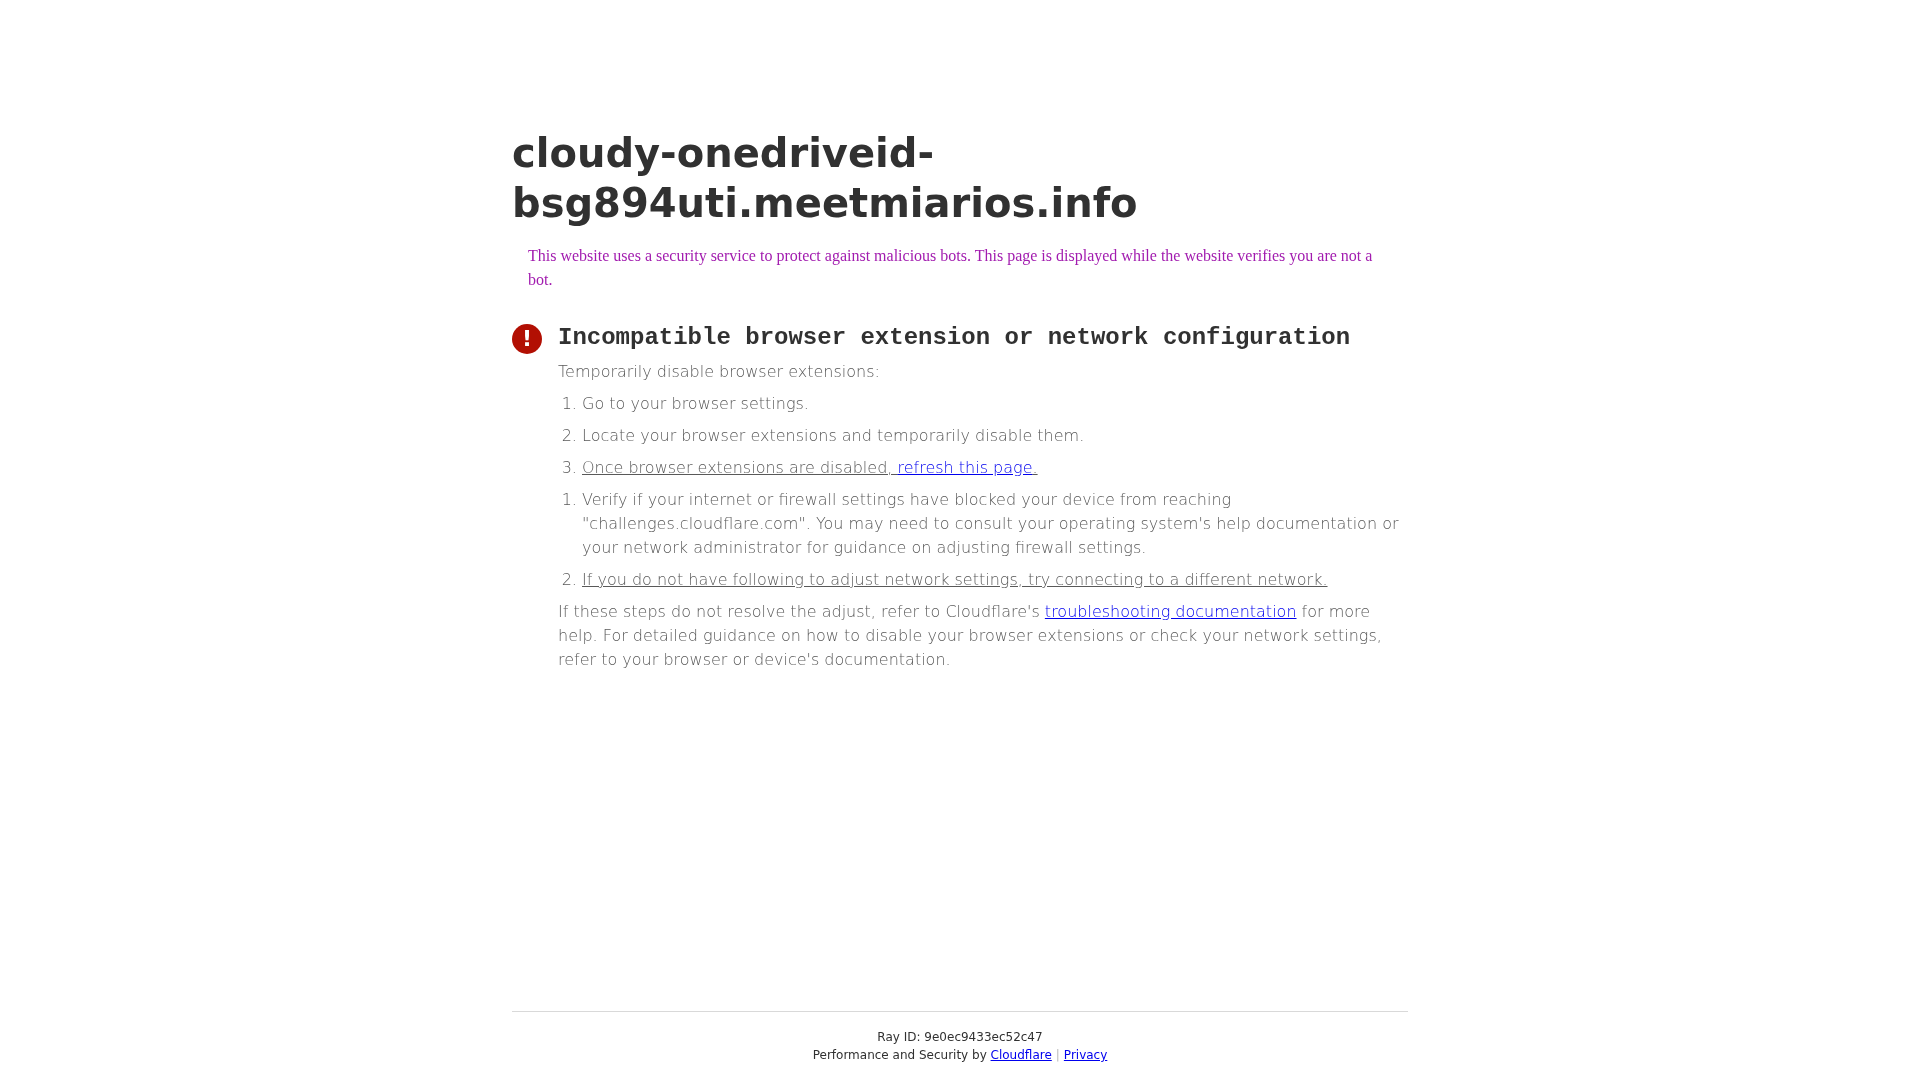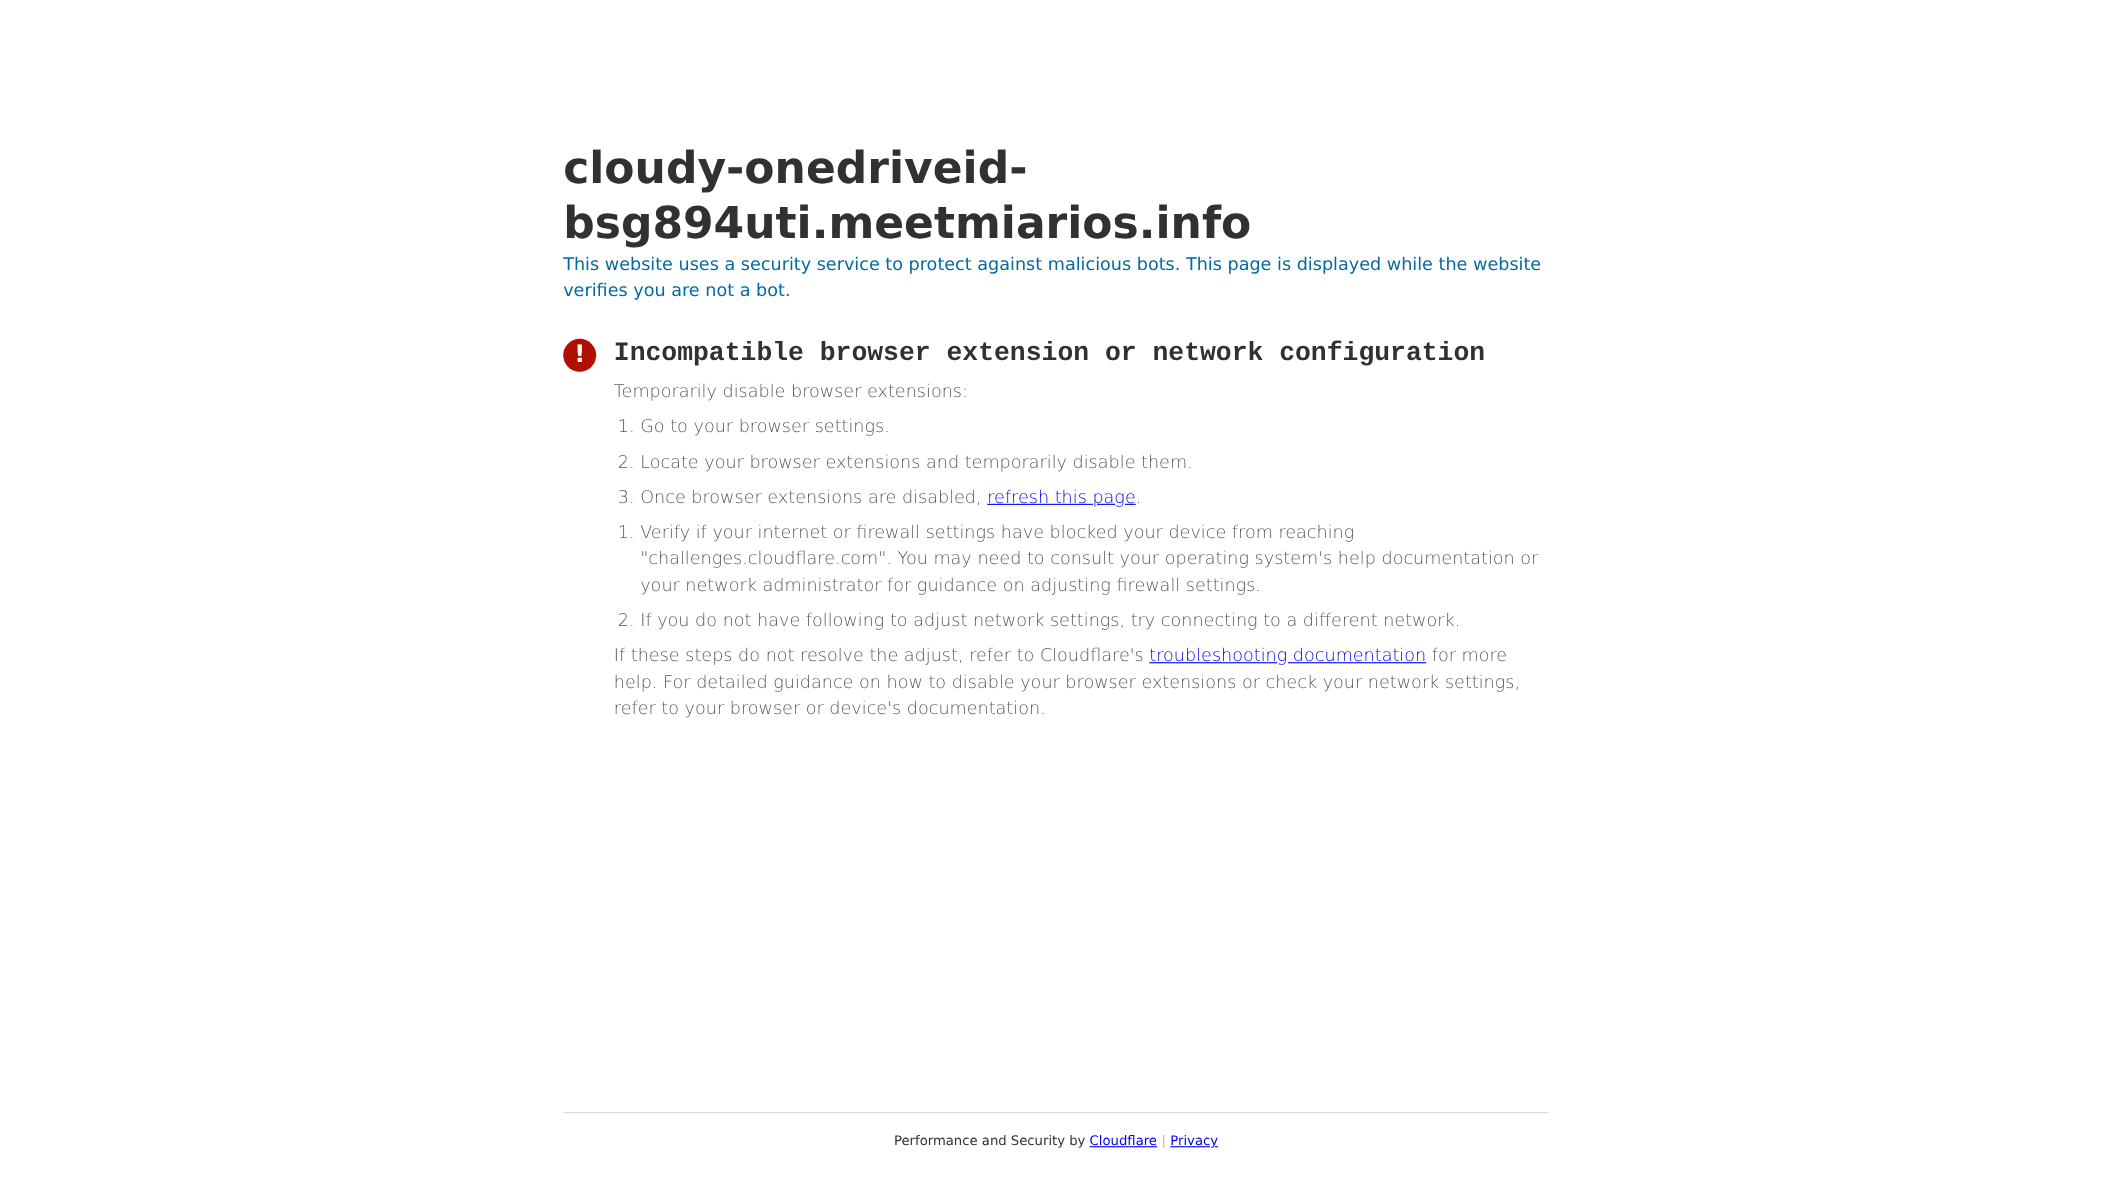--- a/index.html
+++ b/index.html
@@ -32,22 +32,23 @@
   h2.subtitle {
     font-size: 24px;
     line-height: 32px;
     font-weight: bold;
     margin: 4px 0 6px 0;
     color: #313131;
   }
   p.intro {
     font-size: 16px;
     line-height: 24px;
-    margin: 0;
-    color: #0369a1;
+    margin: 16px;
+    color: #a21caf;
+    font-family: Liberation Serif, serif;
   }
   .error-block {
     margin-top: 30px;
     position: relative;
     padding-left: 46px;
   }
   .error-icon {
     position: absolute;
     left: 0;
     top: 2px;
@@ -80,20 +81,21 @@
   }
   .detail ol {
     margin: 0 0 8px 0;
     padding-left: 24px;
   }
   .detail ol li {
     margin-bottom: 8px;
   }
   .detail ol li:last-child {
     margin-bottom: 8px;
+    text-decoration: underline;
   }
   a.link {
     color: #0000ee;
     text-decoration: underline;
   }
   .footer {
     position: absolute;
     left: 512px;
     top: 1011px;
     width: 896px;
@@ -139,14 +141,15 @@
         <li>Verify if your internet or firewall settings have blocked your device from reaching "challenges.cloudflare.com". You may need to consult your operating system's help documentation or your network administrator for guidance on adjusting firewall settings.</li>
         <li>If you do not have following to adjust network settings, try connecting to a different network.</li>
       </ol>
 
       <p><span>If these steps do not resolve the adjust, refer to Cloudflare's </span><a class="link" href="#">troubleshooting documentation</a><span> for more help. For detailed guidance on how to disable your browser extensions or check your network settings, refer to your browser or device's documentation.</span></p>
     </div>
   </div>
 </div>
 
 <div class="footer">
+  <div class="ray"><span>Ray ID: </span><span>9e0ec9433ec52c47</span></div>
   <div><span>Performance and Security by </span><a href="#">Cloudflare</a><span class="sep">|</span><a href="#">Privacy</a></div>
 </div>
 
 </body></html>

